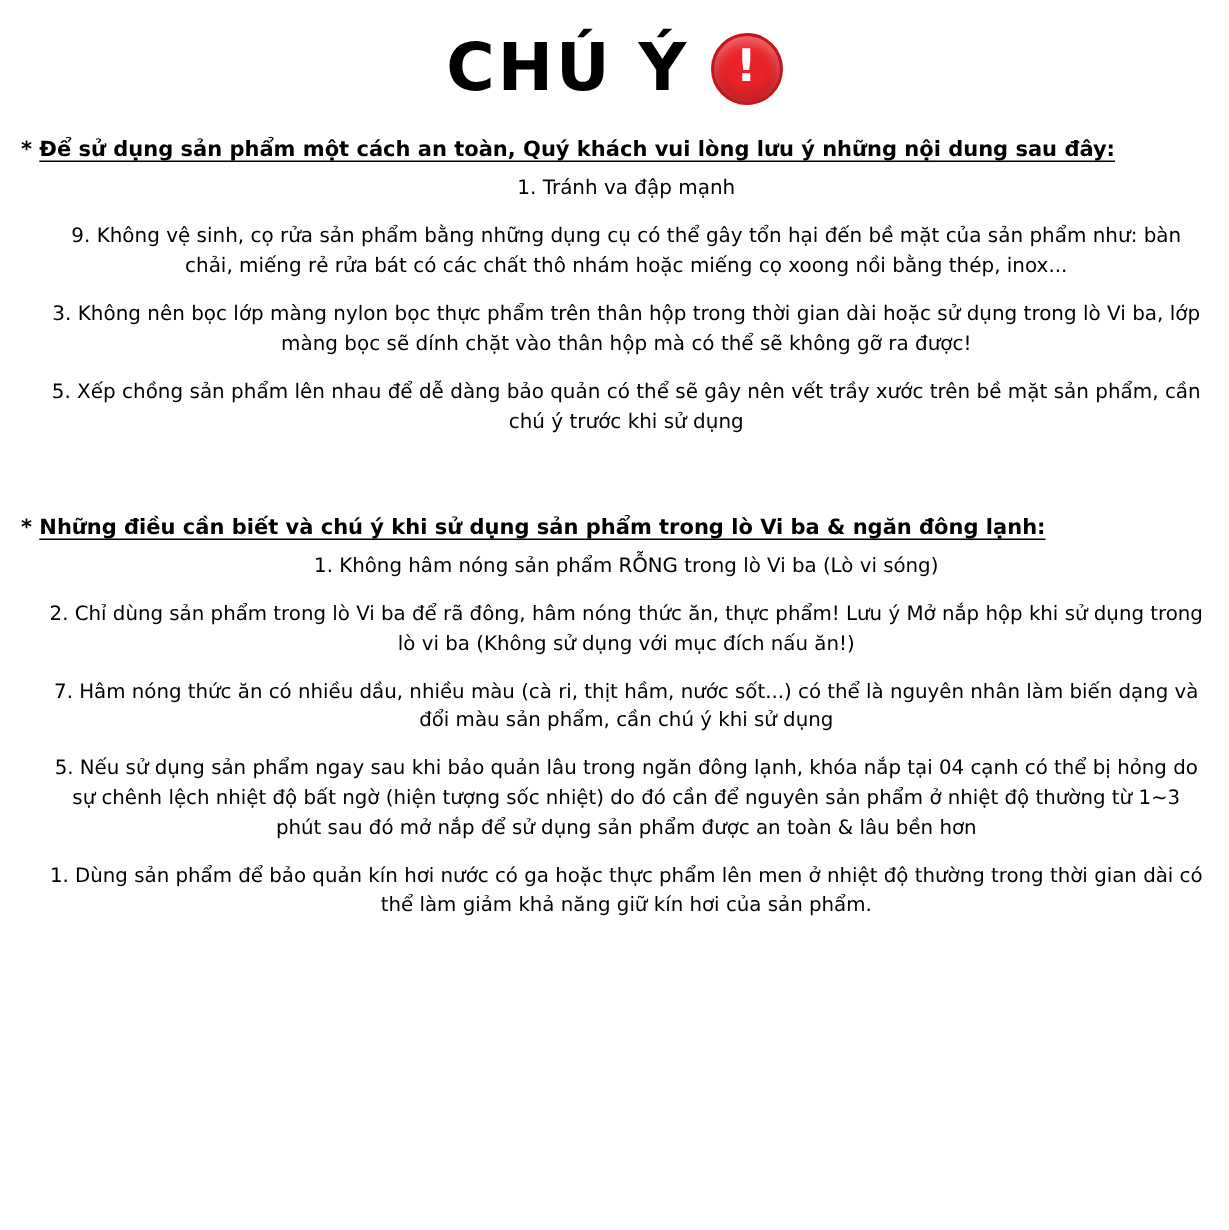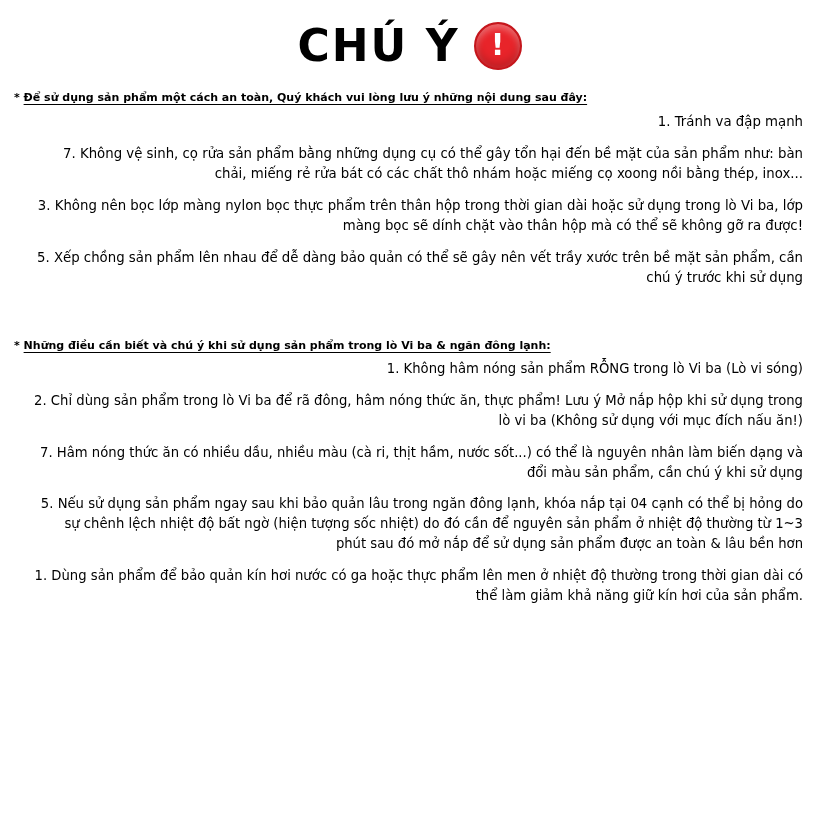--- a/index.html
+++ b/index.html
@@ -54,21 +54,21 @@
     color: #ffffff;
     font-size: 30px;
     font-weight: bold;
     line-height: 1;
     font-family: "DejaVu Sans", "Liberation Sans", sans-serif;
     transform: translateY(-1px);
   }
 
   
   .section-head {
-    font-size: 11px;
+    font-size: 14px;
     font-weight: bold;
     margin: 12px 0 6px 0;
     padding-left: 4px;
     line-height: 1.45;
   }
   .section-head .star {
     font-weight: bold;
   }
   .section-head .head-underline {
     text-decoration: underline;
@@ -78,21 +78,21 @@
   
   ol.items {
     list-style: none;
     margin: 0;
     padding: 0 6px 0 22px;
   }
   ol.items li {
     font-size: 13.3px;
     line-height: 1.5;
     margin: 0 0 12px 0;
-    text-align: right;
+    text-align: center;
   }
   .sec1 ol.items li {
     font-weight: 500;
   }
   .sec2 ol.items li {
     font-weight: normal;
     font-size: 13.2px;
   }
   .gap-block {
     height: 26px;
@@ -110,21 +110,21 @@
     </div>
   </div>
 
   <div class="sec1">
     <div class="section-head">
       <span class="star">*</span>
       <span class="head-underline">Để sử dụng sản phẩm một cách an toàn, Quý khách vui lòng lưu ý những nội dung sau đây:</span>
     </div>
     <ol class="items">
       <li>1. Tránh va đập mạnh</li>
-      <li>7. Không vệ sinh, cọ rửa sản phẩm bằng những dụng cụ có thể gây tổn hại đến bề mặt của sản phẩm như: bàn chải, miếng rẻ rửa bát có các chất thô nhám hoặc miếng cọ xoong nồi bằng thép,  inox...</li>
+      <li>9. Không vệ sinh, cọ rửa sản phẩm bằng những dụng cụ có thể gây tổn hại đến bề mặt của sản phẩm như: bàn chải, miếng rẻ rửa bát có các chất thô nhám hoặc miếng cọ xoong nồi bằng thép,  inox...</li>
       <li>3. Không nên bọc lớp màng nylon bọc thực phẩm trên thân hộp trong thời gian dài hoặc sử dụng trong lò Vi ba, lớp màng bọc sẽ dính chặt vào thân hộp mà có thể sẽ không gỡ ra được!</li>
       <li>5. Xếp chồng sản phẩm lên nhau để dễ dàng bảo quản có thể sẽ gây nên vết trầy xước trên bề mặt sản phẩm, cần chú ý trước khi sử dụng</li>
     </ol>
   </div>
 
   <div class="gap-block"></div>
 
   <div class="sec2">
     <div class="section-head">
       <span class="star">*</span>

